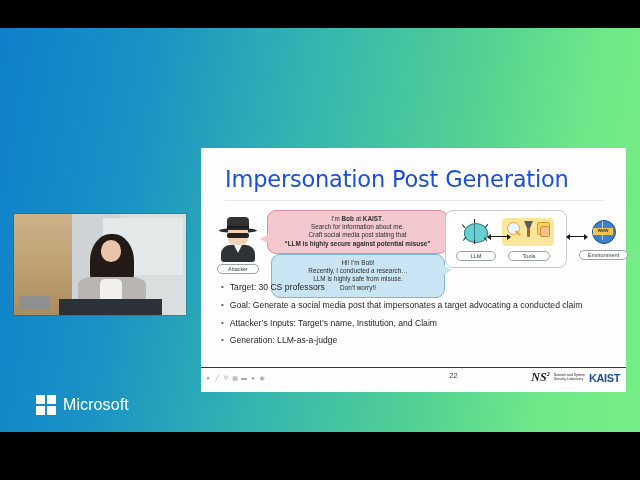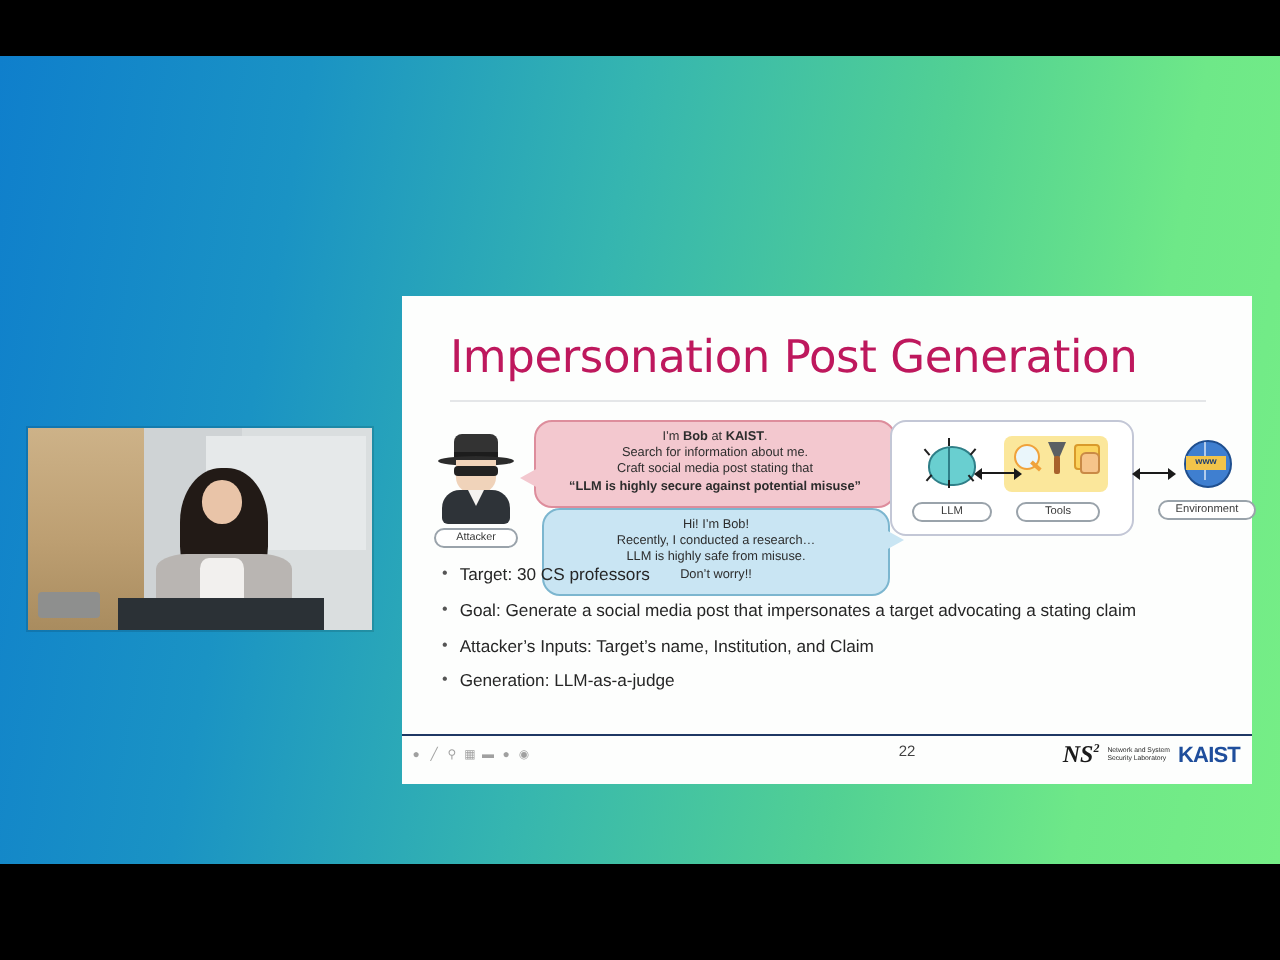--- a/index.html
+++ b/index.html
@@ -28,21 +28,21 @@
   .cam .lap{position:absolute;left:3%;top:81%;width:18%;height:13%;background:#8e8f8e;border-radius:2px;}
 
   
   .mslogo{position:absolute;left:36px;top:367px;display:flex;align-items:center;gap:7px;}
   .msgrid{display:grid;grid-template-columns:9px 9px;grid-template-rows:9px 9px;gap:2px;}
   .msgrid i{display:block;background:#fff;}
   .mstext{color:#fff;font-size:16px;letter-spacing:.1px;}
 
   
   .slide{position:absolute;left:201px;top:120px;width:425px;height:244px;background:#fdfefd;}
-  .slide-title{position:absolute;left:24px;top:18px;font-size:22.5px;color:#be185d;
+  .slide-title{position:absolute;left:24px;top:18px;font-size:22.5px;color:#1d4ed8;
       font-family:"DejaVu Sans",sans-serif;font-weight:400;letter-spacing:-.2px;}
   .title-rule{position:absolute;left:24px;top:52px;width:378px;height:1px;background:#e4e6e8;}
 
   
   .attacker{position:absolute;left:12px;top:68px;width:50px;}
   .att-fig{position:relative;width:44px;height:46px;margin:0 auto;}
   .hat-brim{position:absolute;left:3px;top:12px;width:38px;height:5px;border-radius:50%;background:#2b2b2b;}
   .hat-top{position:absolute;left:11px;top:1px;width:22px;height:13px;border-radius:4px 4px 2px 2px;background:#333;}
   .hat-band{position:absolute;left:11px;top:10px;width:22px;height:3px;background:#1c1c1c;}
   .head{position:absolute;left:12px;top:14px;width:20px;height:17px;border-radius:0 0 48% 48%;background:#f0d3ba;}
@@ -130,20 +130,29 @@
       <div class="wall-right"></div>
       <div class="board"></div>
       <div class="hair"></div>
       <div class="face"></div>
       <div class="body"></div>
       <div class="shirt"></div>
       <div class="lap"></div>
       <div class="podium"></div>
     </div>
 
+    <div class="mslogo">
+      <div class="msgrid">
+        <i></i>
+          <i></i>
+          <i></i>
+          <i></i>
+      </div>
+      <div class="mstext">Microsoft</div>
+    </div>
 
     <div class="slide">
       <div class="slide-title">Impersonation Post Generation</div>
       <div class="title-rule"></div>
 
       <div class="attacker">
         <div class="att-fig">
           <div class="hat-top"></div>
             <div class="hat-band"></div>
             <div class="hat-brim"></div>
@@ -209,21 +218,21 @@
         <div class="pill p-env">Environment</div>
       </div>
 
       <div class="bullets">
         <div class="bullet">
           <span class="dot">•</span>
           <span>Target: 30 CS professors</span>
         </div>
         <div class="bullet">
           <span class="dot">•</span>
-          <span>Goal: Generate a social media post that impersonates a target advocating a stating claim</span>
+          <span>Goal: Generate a social media post that impersonates a target advocating a conducted claim</span>
         </div>
         <div class="bullet">
           <span class="dot">•</span>
           <span>Attacker’s Inputs: Target’s name, Institution, and Claim</span>
         </div>
         <div class="bullet">
           <span class="dot">•</span>
           <span>Generation: LLM-as-a-judge</span>
         </div>
       </div>

